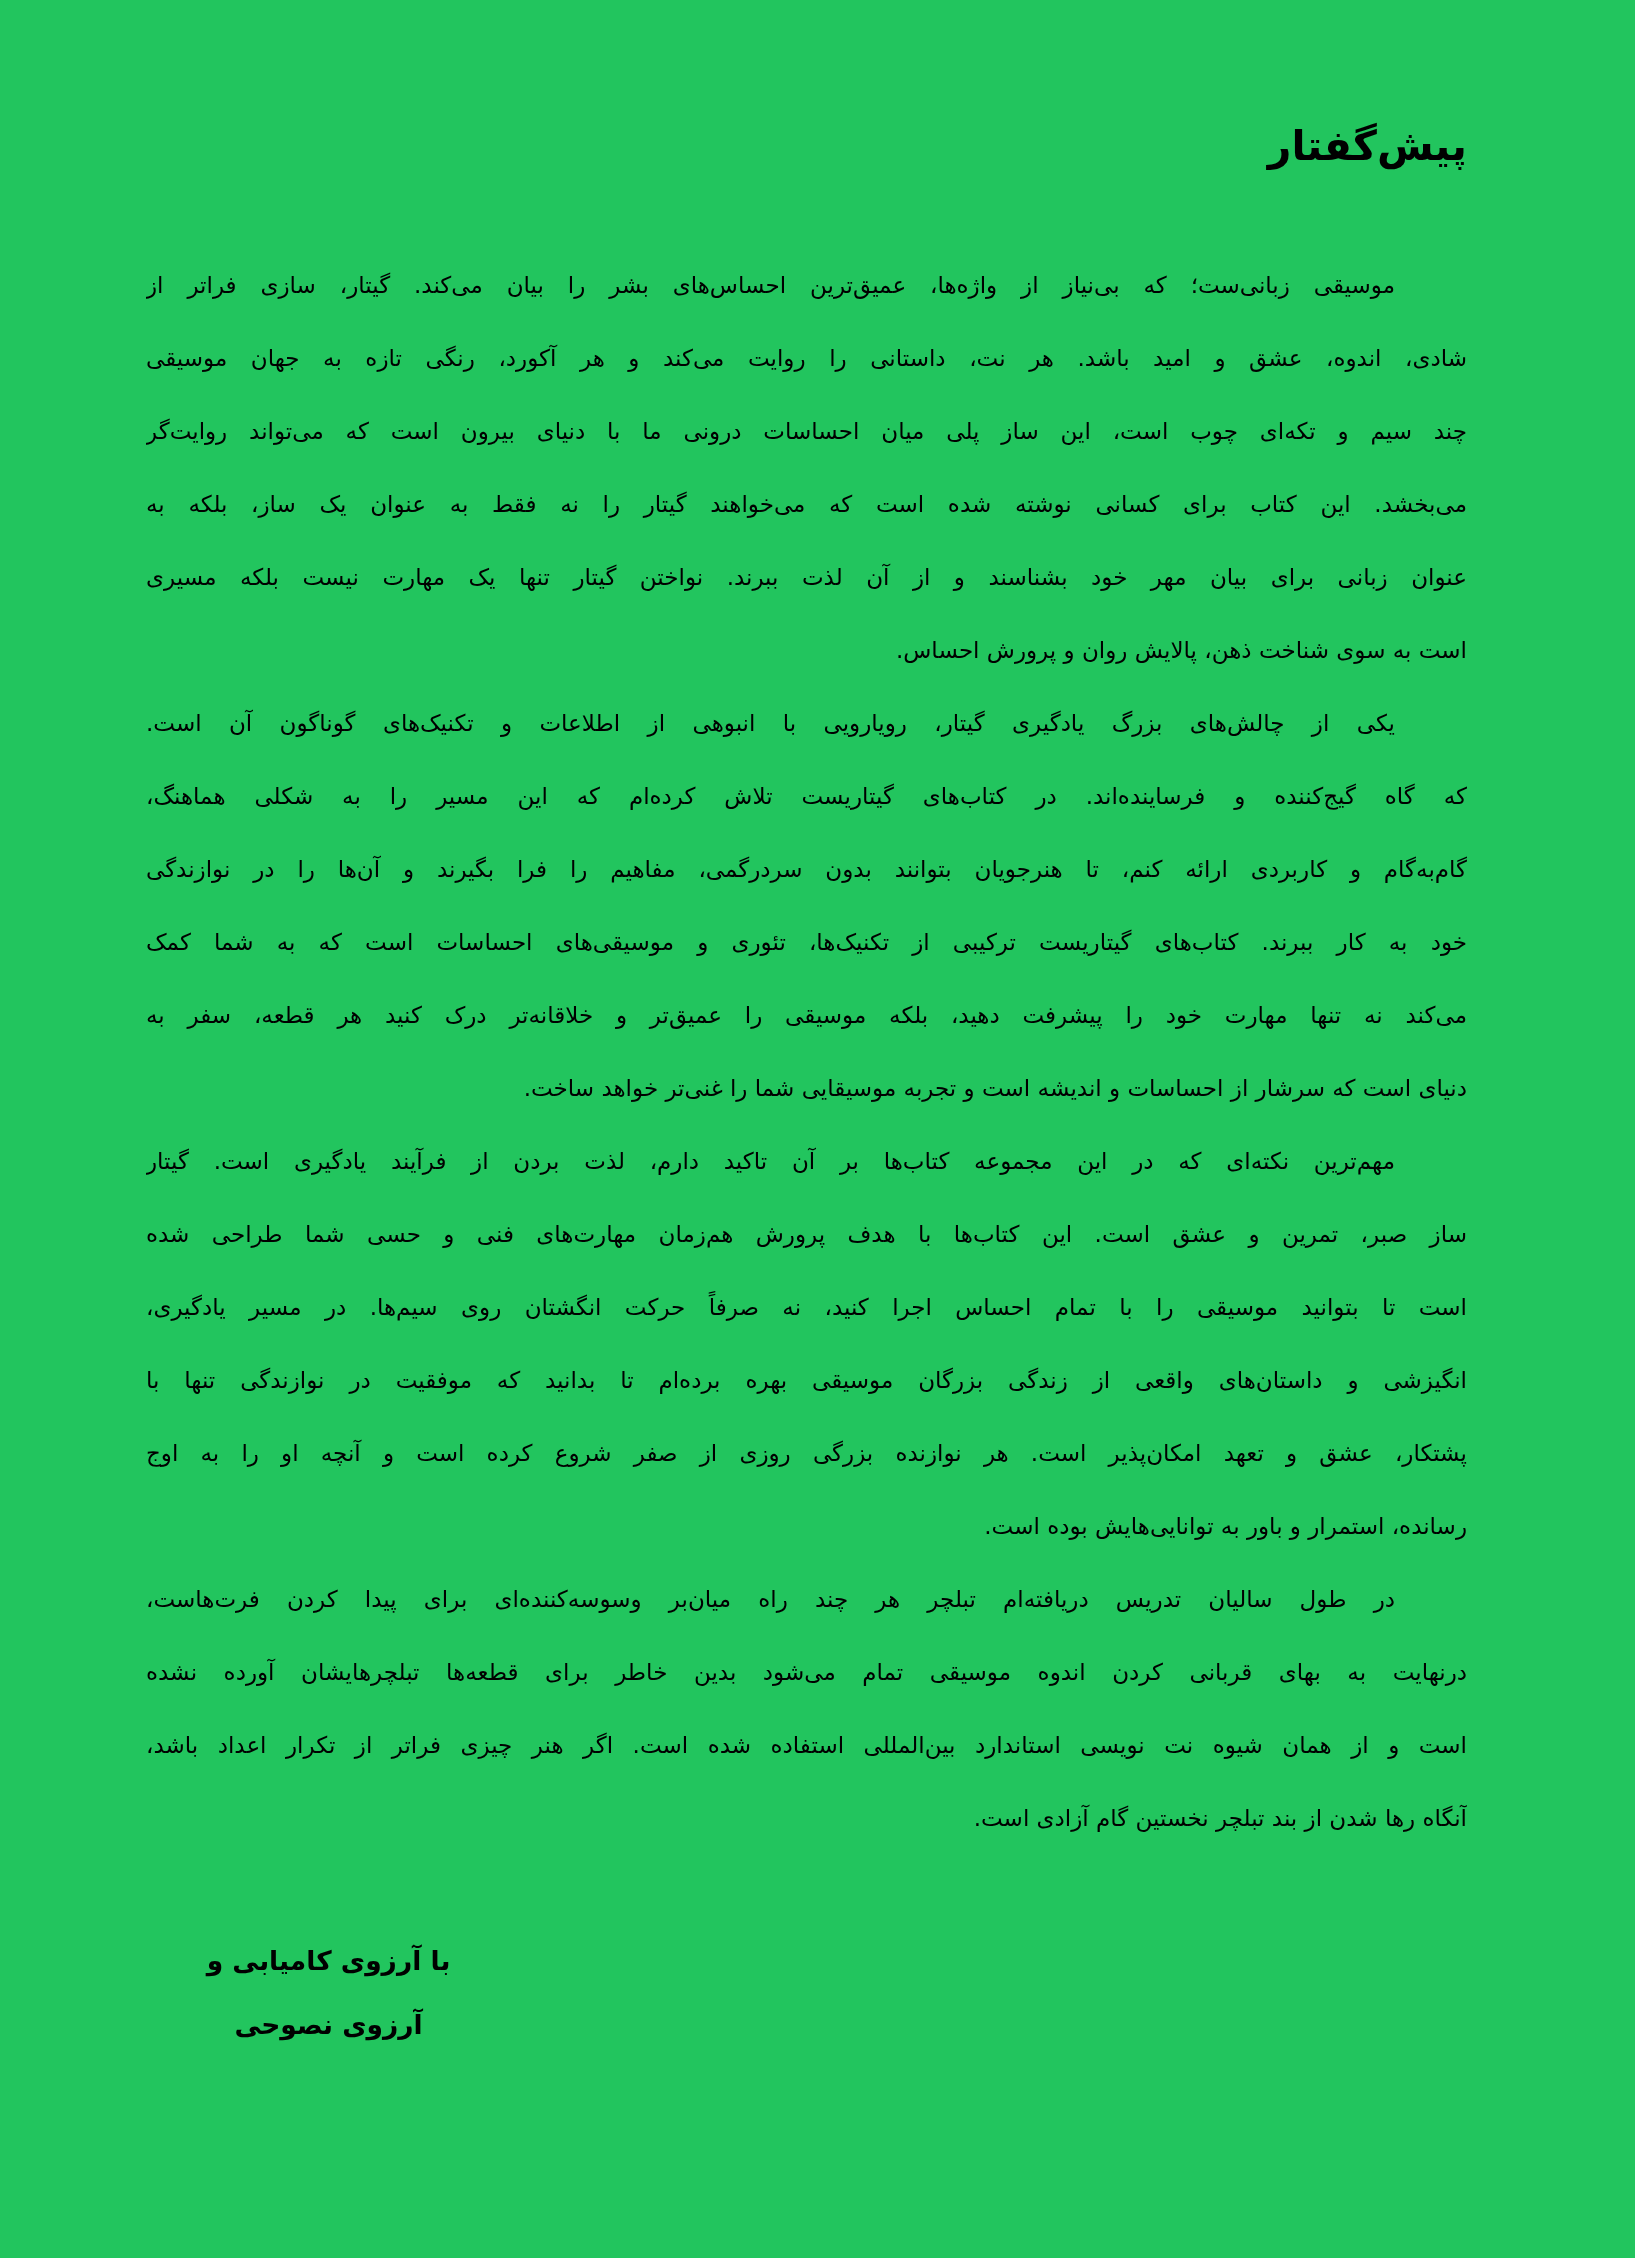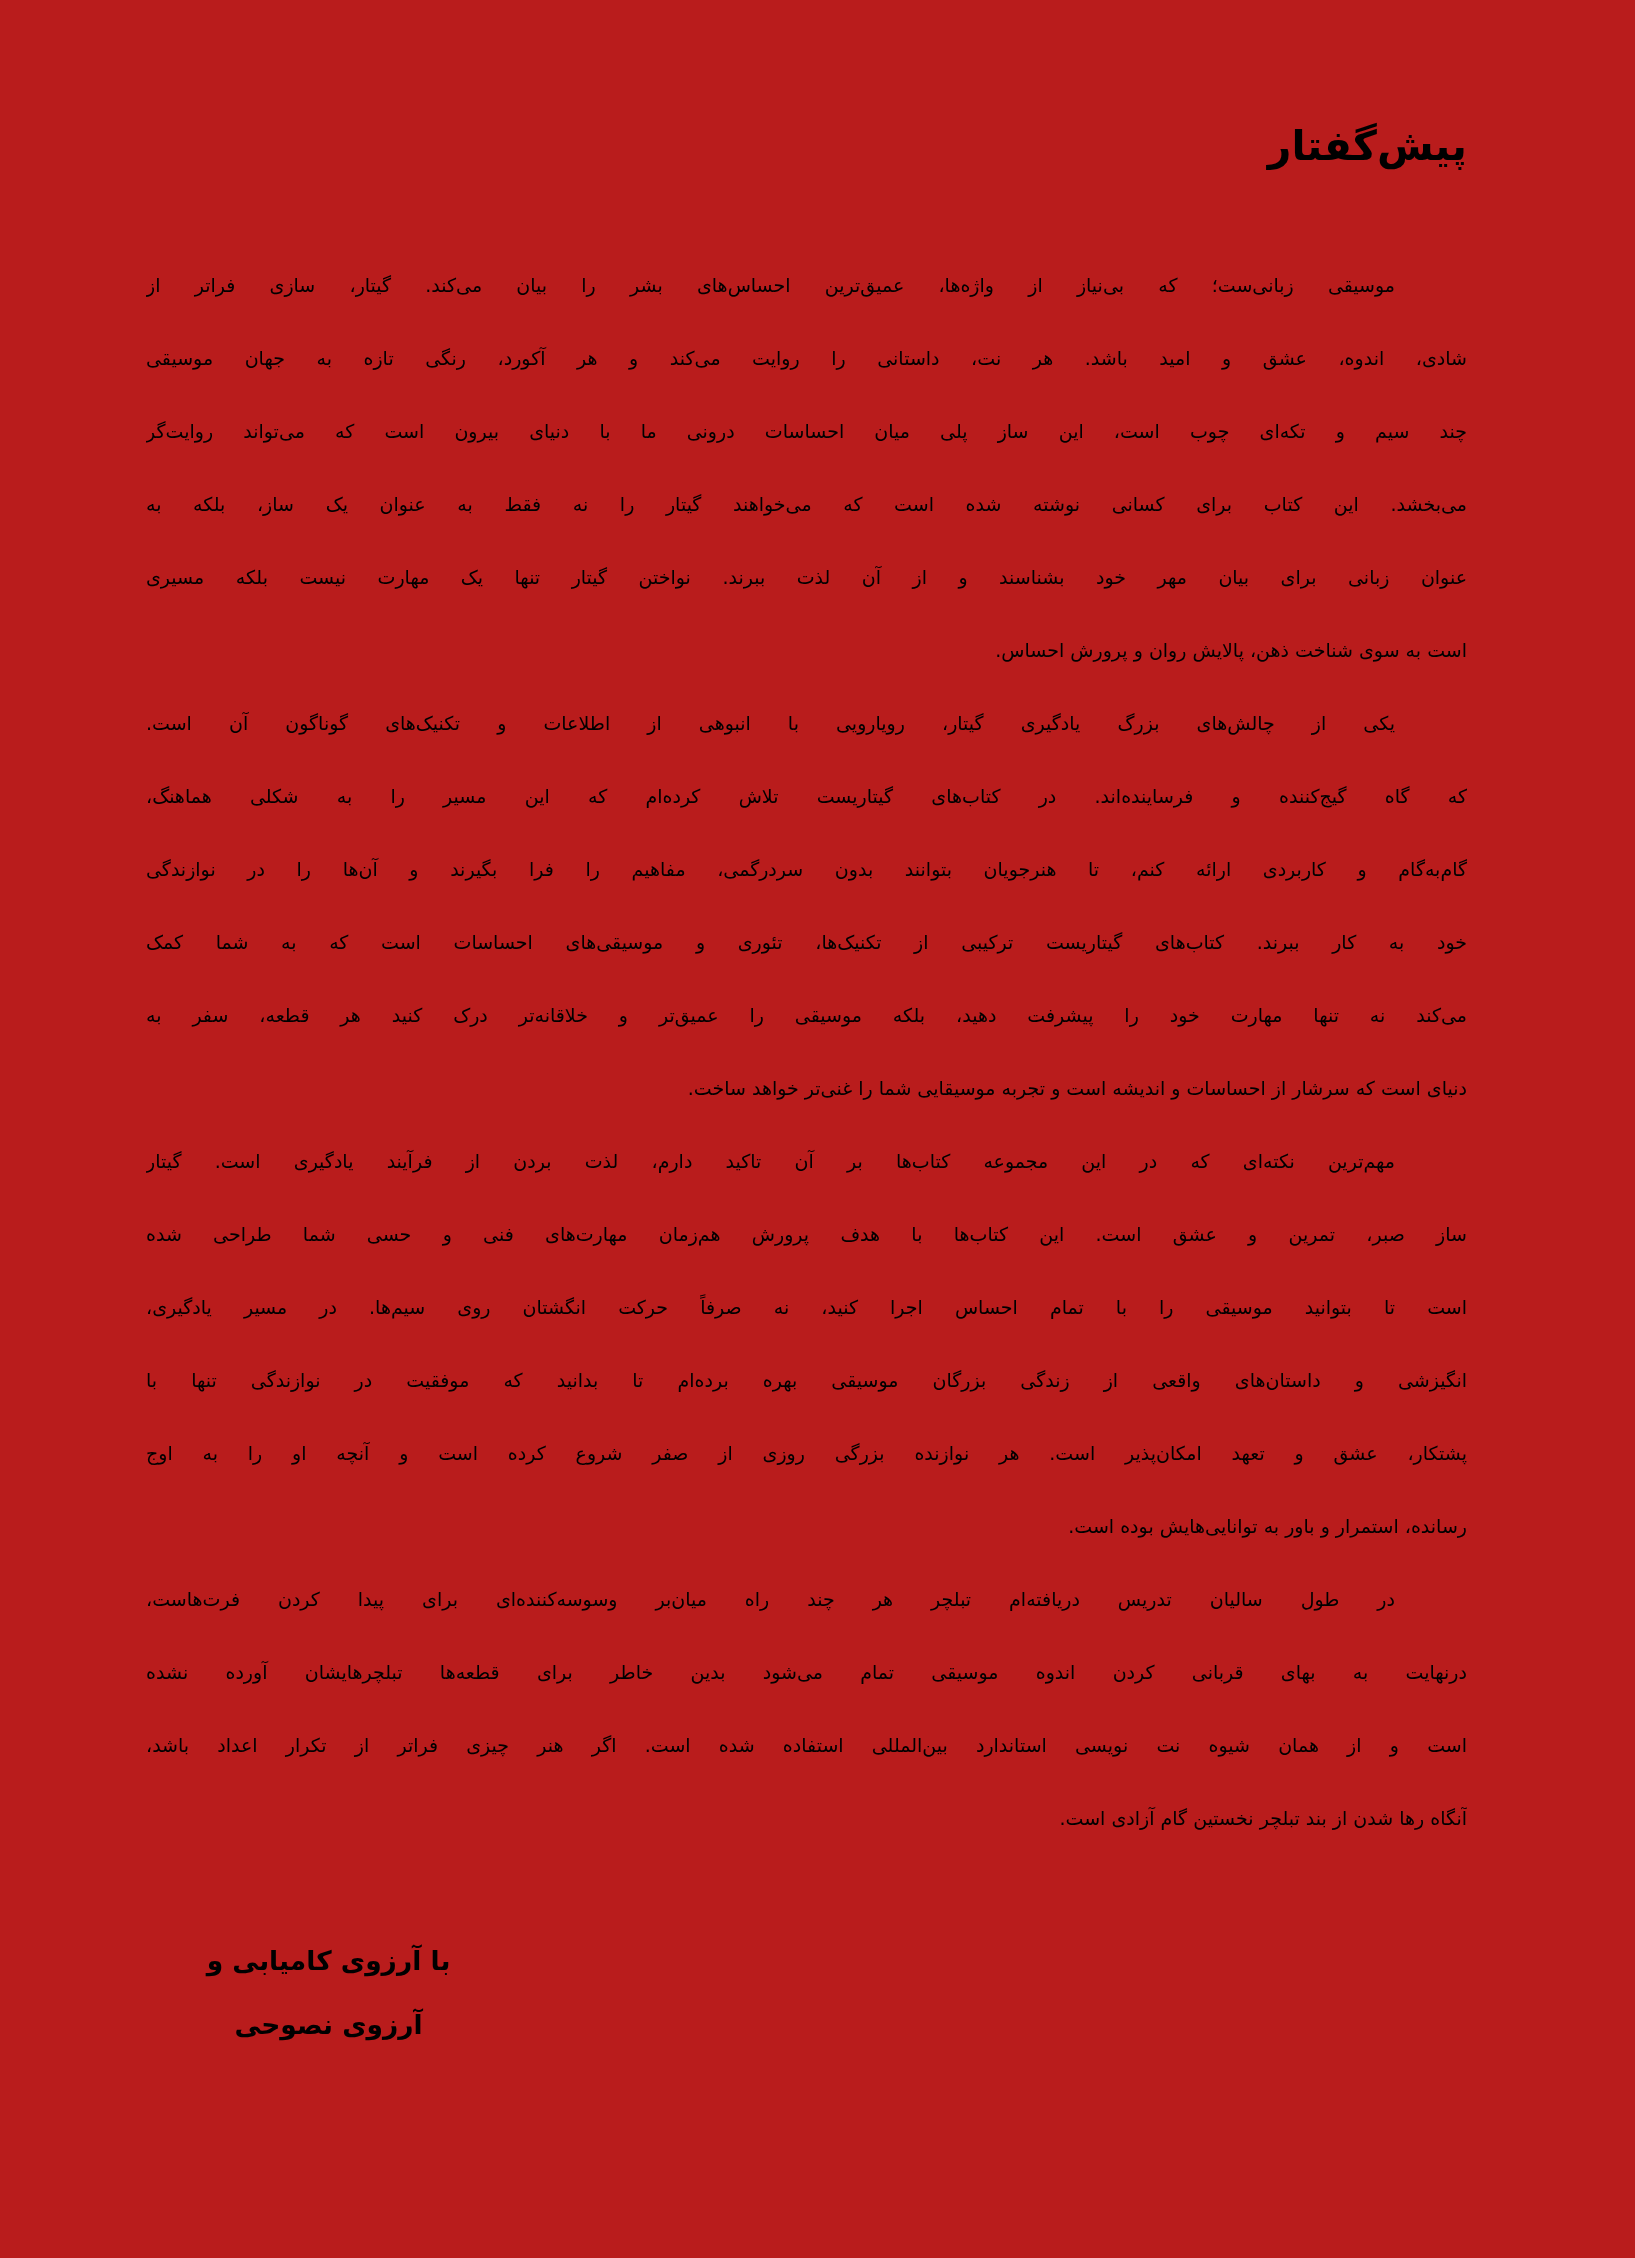--- a/index.html
+++ b/index.html
@@ -4,21 +4,21 @@
 <style>
   html, body {
     margin: 0;
     padding: 0;
     background: #ffffff;
   }
   .page {
     position: relative;
     width: 1636px;
     height: 2258px;
-    background: #b91c1c;
+    background: #22c55e;
     overflow: hidden;
     font-family: "DejaVu Sans", sans-serif;
     color: #000000;
   }
   .title {
     position: absolute;
     top: 122px;
     right: 169px;
     margin: 0;
     font-size: 41px;
@@ -26,21 +26,21 @@
     direction: rtl;
     letter-spacing: 0;
     color: #000000;
   }
   .body-text {
     position: absolute;
     top: 249px;
     right: 169px;
     left: 146px;
     direction: rtl;
-    font-size: 19px;
+    font-size: 23px;
     color: #000000;
   }
   .body-text .line {
     height: 73px;
     line-height: 73px;
     text-align: justify;
     text-align-last: justify;
     overflow: hidden;
     white-space: normal;
   }

